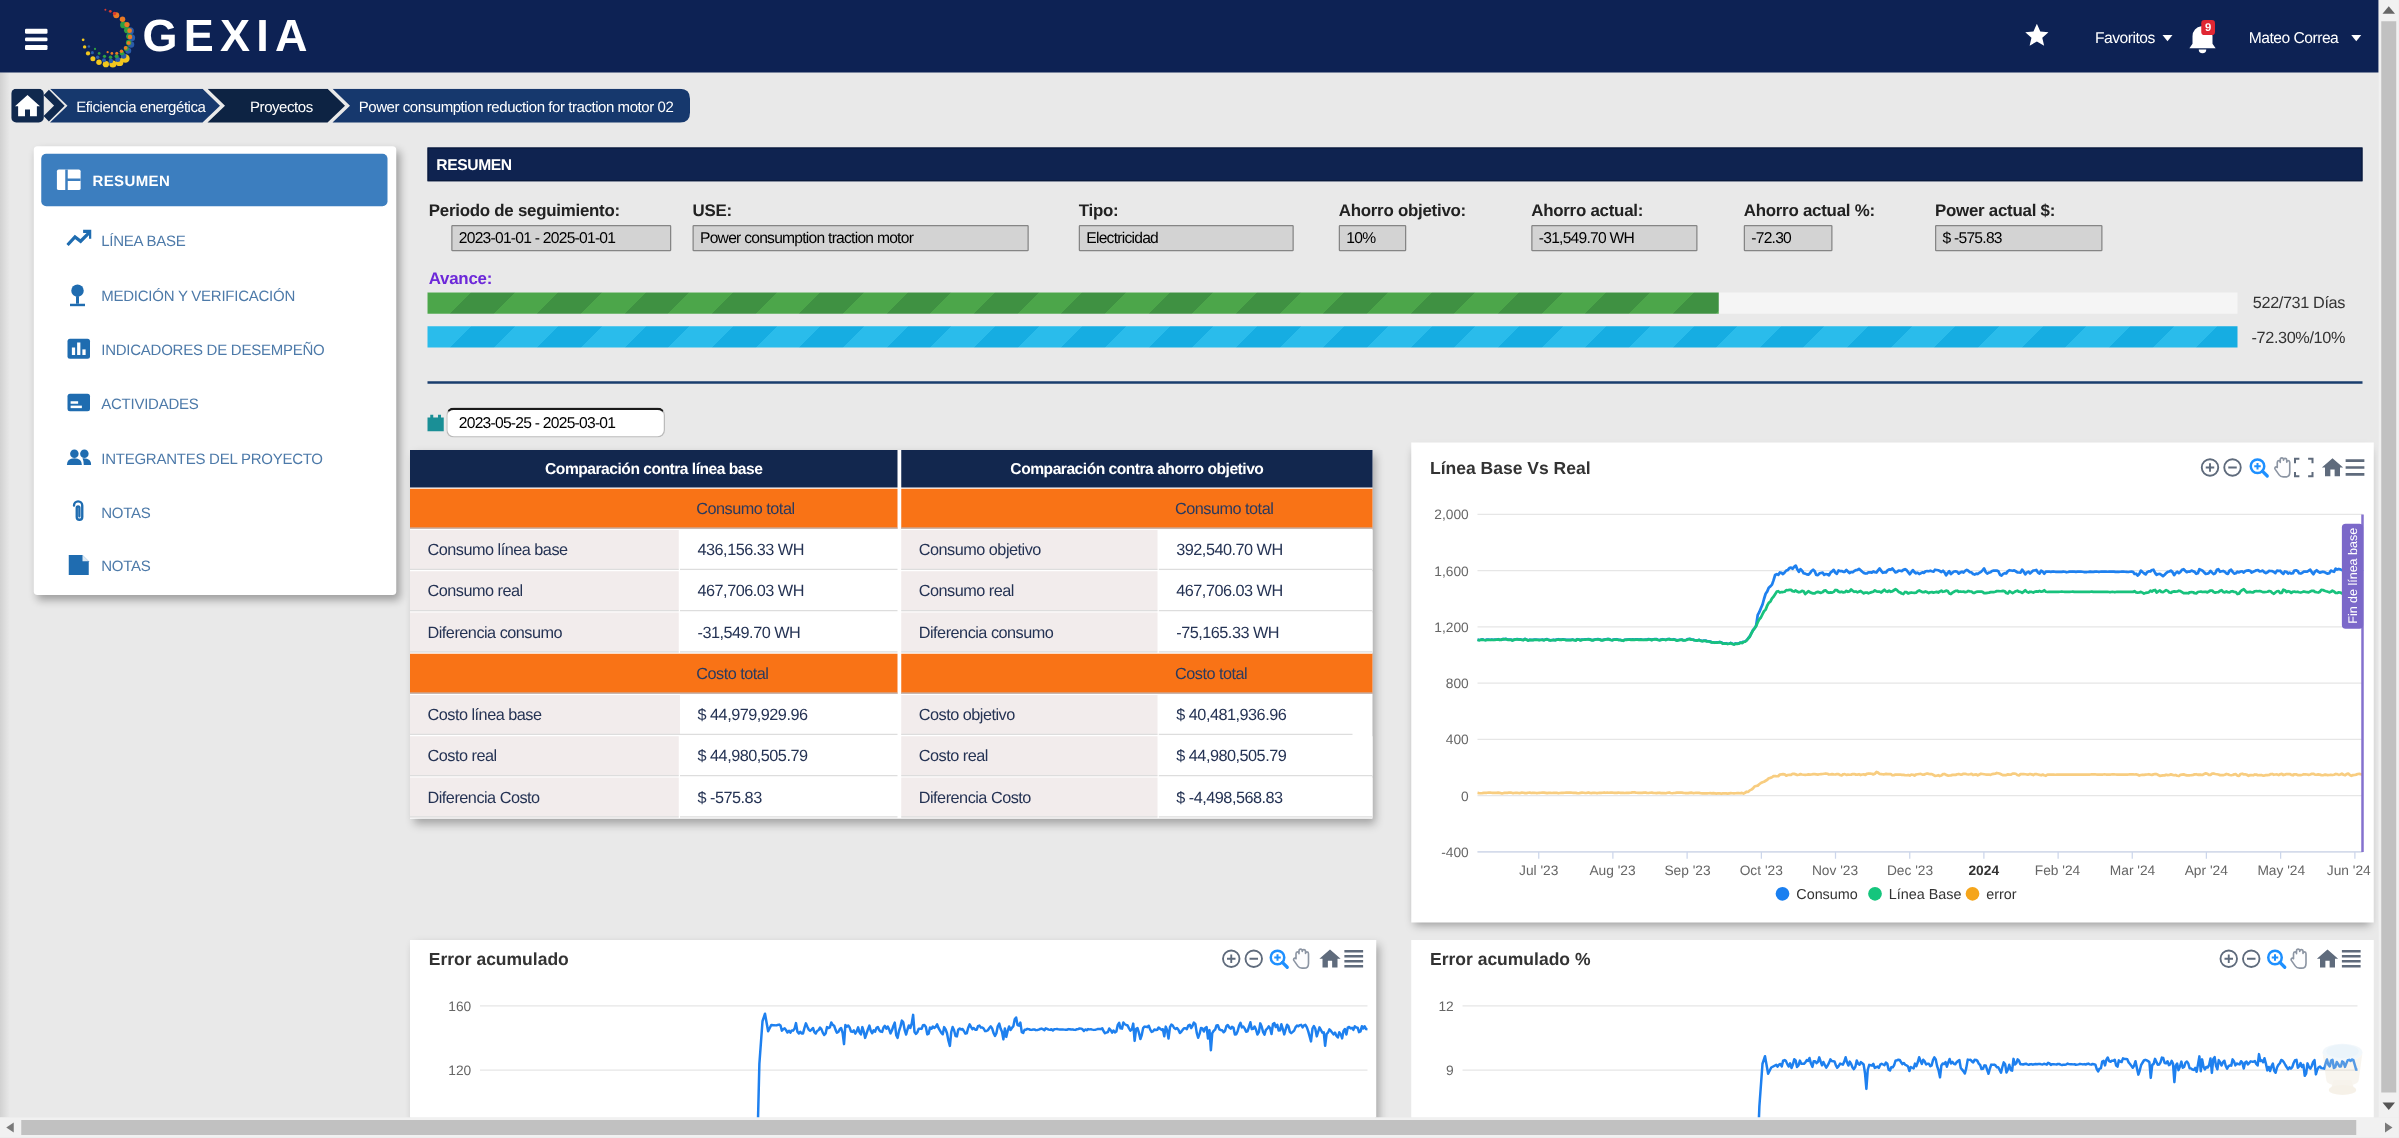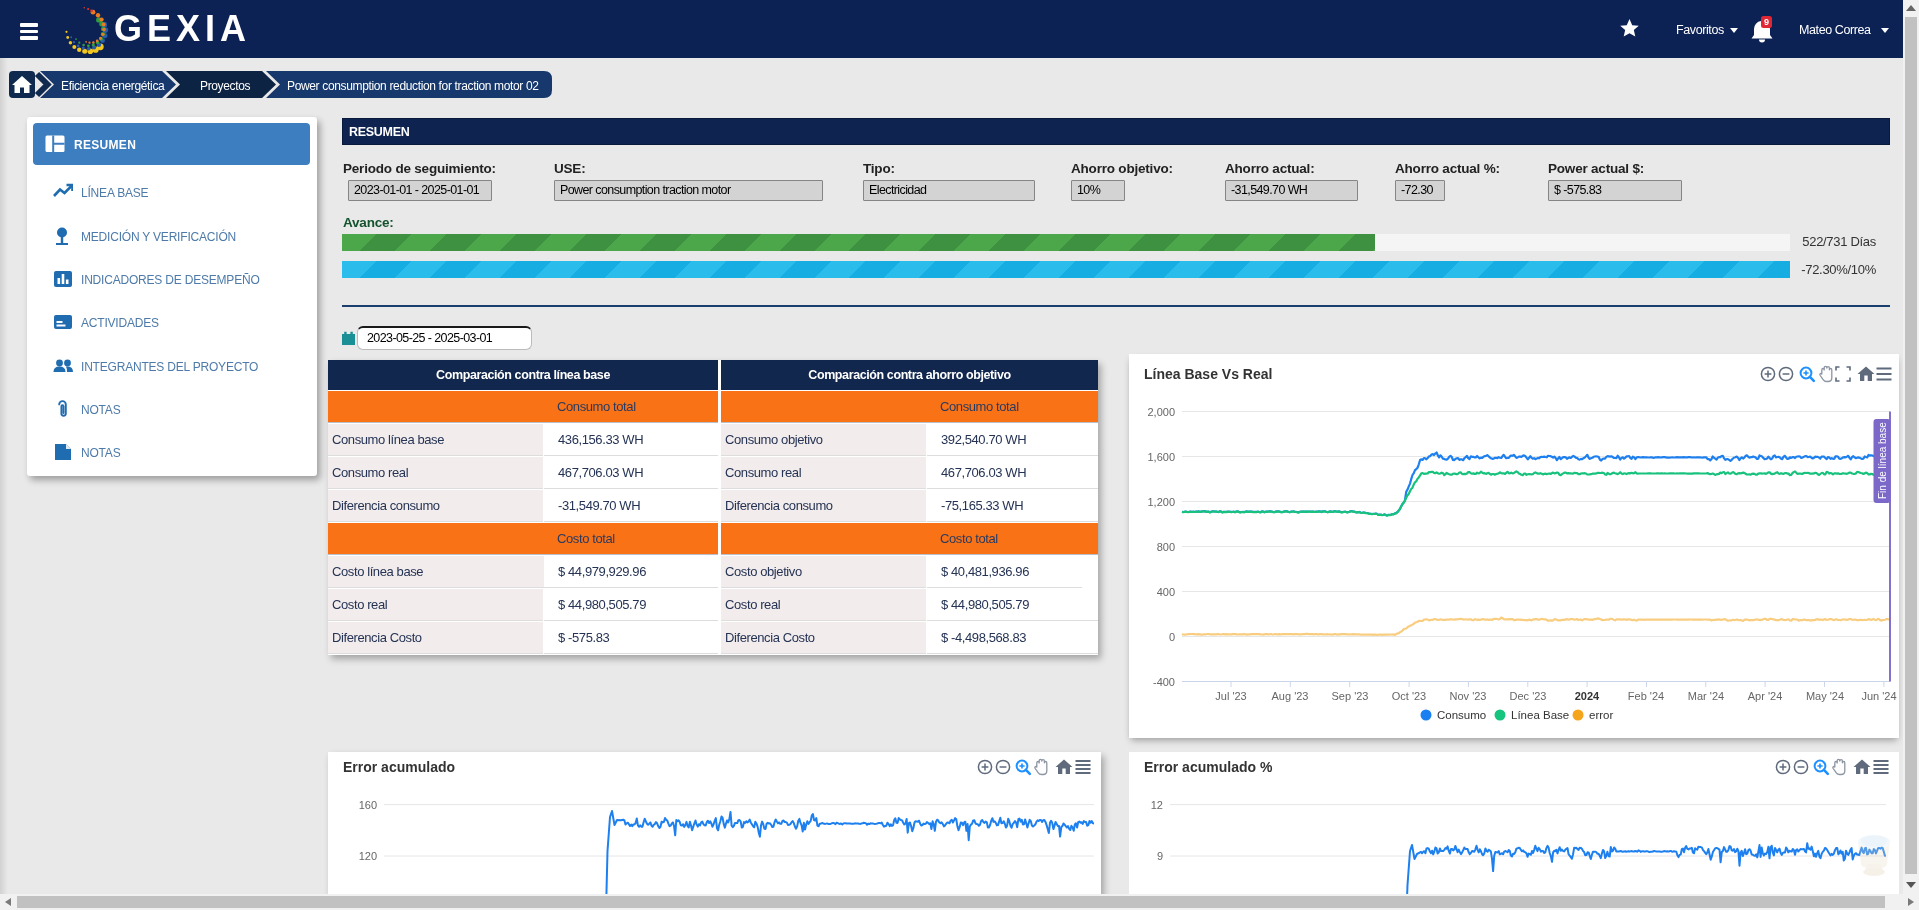--- a/index.html
+++ b/index.html
@@ -13,33 +13,33 @@
 .sbcard { position:absolute; left:27px; top:117px; width:290px; height:359px; background:#fff; border-radius:3px; box-shadow:3px 4px 7px rgba(0,0,0,0.33); }
 .sb-active { position:absolute; left:6px; top:6px; width:277px; height:42px; background:#3c7ebf; border-radius:4px; color:#fff; font-weight:bold; font-size:12px; letter-spacing:0.3px; }
 .sb-active svg { position:absolute; left:12px; top:12px; }
 .sb-active span { position:absolute; left:41px; top:15px; }
 .sb-item { position:absolute; left:6px; width:277px; height:28px; color:#4d7aa9; font-size:12px; letter-spacing:-0.2px; }
 .sb-item svg { position:absolute; left:20px; top:5px; }
 .sb-item span { position:absolute; left:48px; top:8px; }
 .panelhdr { position:absolute; left:342px; top:118px; width:1548px; height:27px; background:#0f2350; color:#fff; font-weight:bold; font-size:12.5px; letter-spacing:-0.3px; line-height:27px; padding-left:6px; border:1px solid #0a1a3c; }
 .flab { position:absolute; top:161px; font-size:13.5px; font-weight:bold; color:#222; letter-spacing:-0.2px; }
 .fbox { position:absolute; top:180px; height:21px; background:#d3d3d3; border:1px solid #858585; font-size:12.5px; color:#000; line-height:19px; padding-left:5px; border-radius:1px; letter-spacing:-0.6px; }
-.avlab { position:absolute; left:343px; top:215px; font-size:13.5px; font-weight:bold; color:#14532d; letter-spacing:-0.2px; }
+.avlab { position:absolute; left:343px; top:215px; font-size:13.5px; font-weight:bold; color:#6d28d9; letter-spacing:-0.2px; }
 .pbar { position:absolute; left:342px; width:1448px; height:17px; }
 .ptrack { position:absolute; left:0; top:0; right:0; bottom:0; background:#f5f5f5; }
 .pgreen { position:absolute; left:0; top:0; height:17px; width:1033px; background:repeating-linear-gradient(135deg,#4ca64a 0 24.7px,#3f9142 24.7px 49.4px); }
 .pblue { position:absolute; left:0; top:0; height:17px; width:1448px; background:repeating-linear-gradient(135deg,#2abceb 0 24.7px,#16ade2 24.7px 49.4px); }
 .ptext { position:absolute; font-size:13px; color:#333; text-align:right; width:120px; left:1756px; letter-spacing:-0.3px; }
 .navline { position:absolute; left:342px; top:305px; width:1548px; height:2px; background:#1a3e6e; }
 .dateinput { position:absolute; left:357px; top:326px; width:175px; height:24px; background:#fff; border:1px solid #bbb; border-top:2px solid #1a1a1a; border-radius:6px; font-size:12.5px; color:#000; line-height:21px; padding-left:9px; letter-spacing:-0.6px; }
 .tblwrap { position:absolute; font-size:13px; letter-spacing:-0.4px; }
 .tblshadow { position:absolute; left:328px; top:360px; width:770px; height:295px; background:#fff; box-shadow:3px 4px 7px rgba(0,0,0,0.3); }
 .th { position:absolute; background:#12274e; color:#fff; font-weight:bold; text-align:center; font-size:12.5px; }
 .tsub { position:absolute; height:32px; background:#f97316; border-bottom:1px solid #b9c0cc; color:#2a3a5f; }
-.tlab { position:absolute; left:0; height:32px; background:#f2ecec; border-bottom:1px solid #ddd; color:#253354; line-height:32px; padding-left:4px; }
+.tlab { position:absolute; left:0; height:32px; background:#f2ecec; border-bottom:1px solid #ddd; color:#253354; line-height:32px; padding-left:14px; }
 .tval { position:absolute; height:32px; background:#fff; border-bottom:1px solid #ddd; color:#253354; line-height:32px; padding-left:14px; }
 .card { position:absolute; background:#fff; box-shadow:3px 4px 7px rgba(0,0,0,0.3); }
 .ctitle { position:absolute; font-size:14px; font-weight:bold; color:#333; }
 .vsb { position:absolute; left:1903px; top:0; width:16px; height:894px; background:#f1f1f1; }
 .vsb .thumb { position:absolute; left:2px; top:17px; width:12px; height:857px; background:#c1c1c1; }
 .hsb { position:absolute; left:0; top:894px; width:1919px; height:16px; background:#f1f1f1; }
 .hsb .thumb { position:absolute; left:17px; top:2px; width:1868px; height:12px; background:#c1c1c1; }
 .arr { position:absolute; width:0; height:0; }
 </style></head>
 <body>
@@ -184,31 +184,31 @@
       <div class="sb-item" style="top:321px">
         <svg width="20" height="18" viewBox="0 0 20 18">
           <path d="M2,1 h11 l5,5 v11 h-16 z" fill="#1f6cb0"></path>
           <path d="M13,1 l5,5 h-5 z" fill="#fff" opacity="0.85"></path>
         </svg>
         <span>NOTAS</span>
       </div>
     </div>
   <div class="panelhdr">RESUMEN</div>
   <div class="flab" style="left:343px">Periodo de seguimiento:</div>
-    <div class="fbox" style="left:348px;width:144px">2023-01-01 - 2025-01-01</div>
+    <div class="fbox" style="left:361px;width:176px">2023-01-01 - 2025-01-01</div>
     <div class="flab" style="left:554px">USE:</div>
     <div class="fbox" style="left:554px;width:269px">Power consumption traction motor</div>
     <div class="flab" style="left:863px">Tipo:</div>
     <div class="fbox" style="left:863px;width:172px">Electricidad</div>
     <div class="flab" style="left:1071px">Ahorro objetivo:</div>
     <div class="fbox" style="left:1071px;width:54px">10%</div>
     <div class="flab" style="left:1225px">Ahorro actual:</div>
     <div class="fbox" style="left:1225px;width:133px">-31,549.70 WH</div>
     <div class="flab" style="left:1395px">Ahorro actual %:</div>
-    <div class="fbox" style="left:1395px;width:50px">-72.30</div>
+    <div class="fbox" style="left:1395px;width:71px">-72.30</div>
     <div class="flab" style="left:1548px">Power actual $:</div>
     <div class="fbox" style="left:1548px;width:134px">$ -575.83</div>
   <div class="avlab">Avance:</div>
   <div class="pbar" style="top:234px">
       <div class="ptrack"></div>
       <div class="pgreen"></div>
     </div>
   <div class="ptext" style="top:234px">522/731 Días</div>
   <div class="pbar" style="top:261px">
       <div class="pblue"></div>

